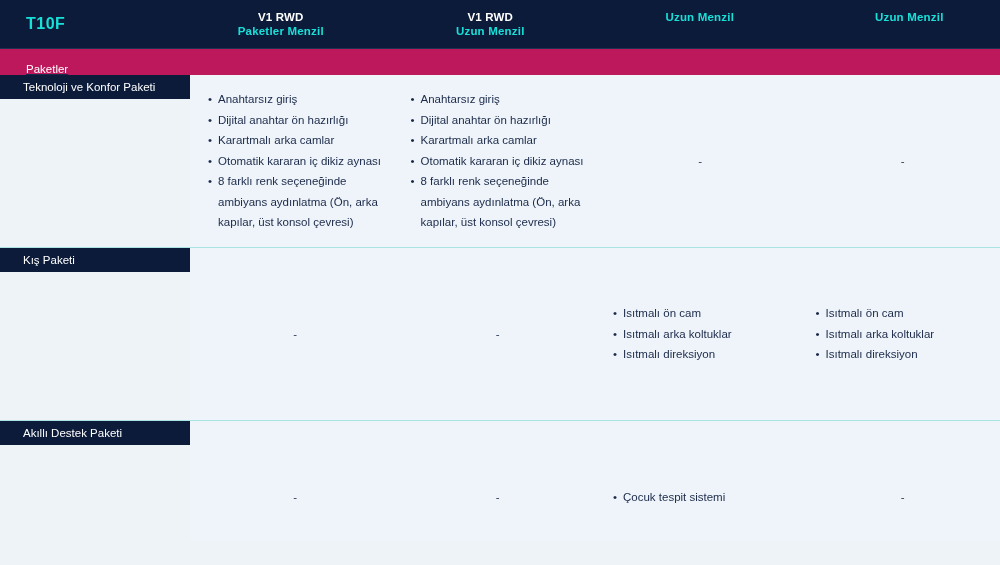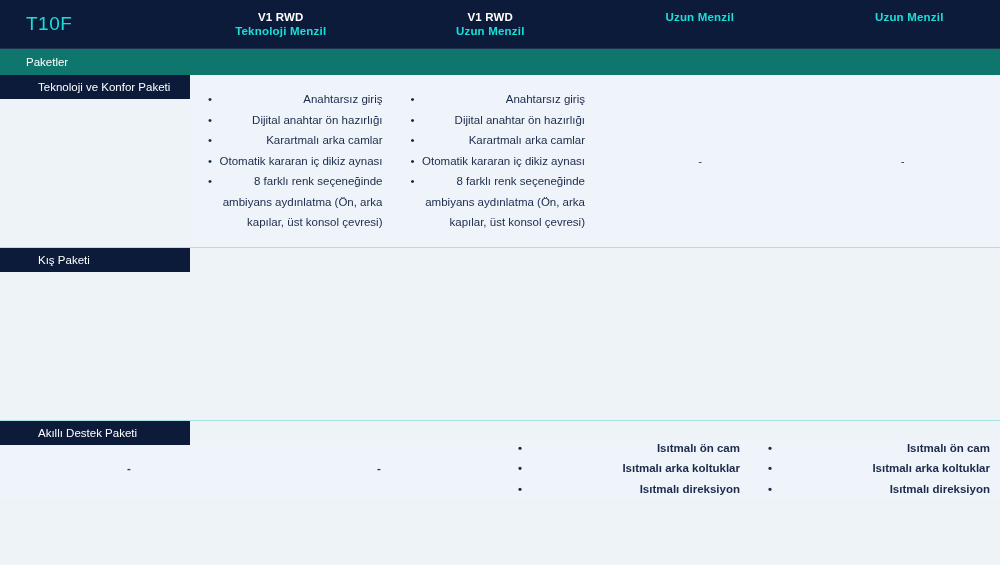--- a/index.html
+++ b/index.html
@@ -28,22 +28,22 @@
     height: 48px;
     background: #0c1b3a;
     display: flex;
     align-items: center;
   }
   .brand {
     width: 190px;
     padding-left: 26px;
     box-sizing: border-box;
     color: #18e0d8;
-    font-size: 19px;
-    font-weight: normal;
+    font-size: 16px;
+    font-weight: bold;
     letter-spacing: 0.5px;
   }
   .header-cols {
     flex: 1;
     display: flex;
     gap: 28px;
   }
   .header-col {
     flex: 1;
     text-align: center;
@@ -58,24 +58,25 @@
   .header-col .bot {
     color: #18e0d8;
     font-size: 11.5px;
     font-weight: bold;
     letter-spacing: 0.2px;
   }
 
   
   .section-bar {
     height: 26px;
-    background: #0f766e;
-    display: flex;
-    align-items: center;
+    background: #be185d;
+    display: flex;
+    align-items: flex-end;
     border-top: 1px solid #20304f;
+    text-decoration: underline;
   }
   .section-bar .label {
     padding-left: 26px;
     color: #ffffff;
     font-size: 11.5px;
   }
 
   
   .row {
     position: relative;
@@ -89,21 +90,21 @@
     flex: 0 0 190px;
     position: relative;
   }
   .rowlabel {
     background: #0c1b3a;
     color: #ffffff;
     font-size: 11.5px;
     height: 24px;
     display: flex;
     align-items: center;
-    padding-left: 38px;
+    padding-left: 23px;
     box-sizing: border-box;
   }
   .cells {
     flex: 1;
     display: flex;
     background: #eef4f9;
   }
   .cell {
     flex: 1;
     padding: 12px 10px 14px 18px;
@@ -122,55 +123,54 @@
   }
   .cell ul {
     margin: 0;
     padding: 0;
     list-style: none;
   }
   .cell li {
     position: relative;
     padding-left: 10px;
     margin: 0;
-    text-align: right;
   }
   .cell li::before {
     content: "•";
     position: absolute;
     left: 0;
     top: 0;
   }
   .dash {
     font-size: 11.5px;
   }
 
   .row-tech { height: 172px; }
-  .row-winter { height: 172px; flex-direction: column; }
-  .row-smart { height: 120px; flex-direction: column; }
+  .row-winter { height: 172px; }
+  .row-smart { height: 120px; }
 
   .row-tech .cells { align-items: center; }
   .row-winter .cells { align-items: center; }
   .row-smart .cells { align-items: center; }
 
   .row-tech .cell { padding-top: 0; padding-bottom: 0; }
-  .row-winter .cell { padding-top: 0; padding-bottom: 0; font-weight: bold; }
+  .row-winter .cell { padding-top: 0; padding-bottom: 0; }
   .row-smart .cell { padding-top: 0; padding-bottom: 0; margin-top: 32px; }
 </style>
 </head>
 <body>
 
 <div class="page">
 
   <div class="header">
     <div class="brand">T10F</div>
     <div class="header-cols">
       <div class="header-col">
         <div class="top">V1 RWD</div>
-        <div class="bot">Teknoloji Menzil</div>
+        <div class="bot">Paketler Menzil</div>
       </div>
       <div class="header-col">
         <div class="top">V1 RWD</div>
         <div class="bot">Uzun Menzil</div>
       </div>
       <div class="header-col">
         <div class="bot">Uzun Menzil</div>
       </div>
       <div class="header-col">
         <div class="bot">Uzun Menzil</div>

